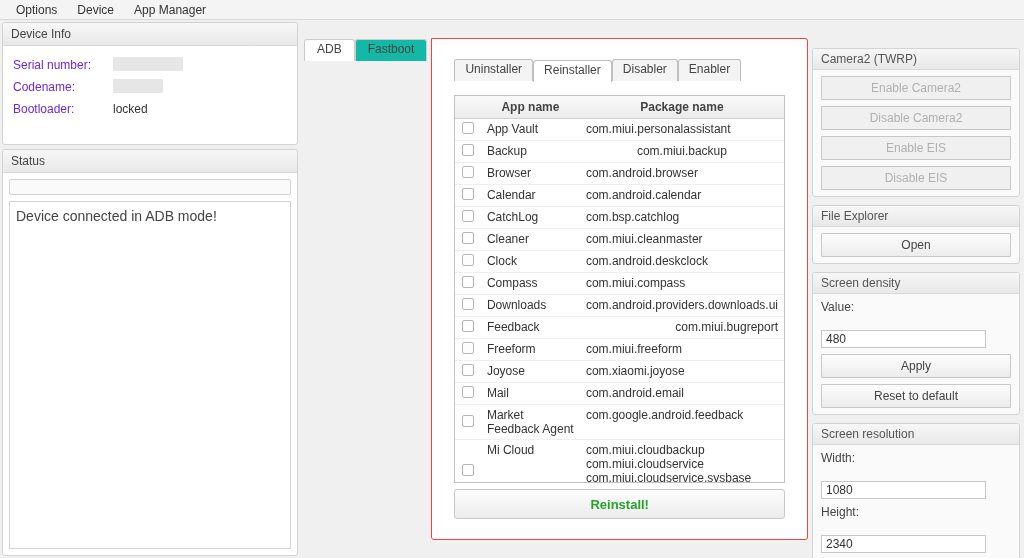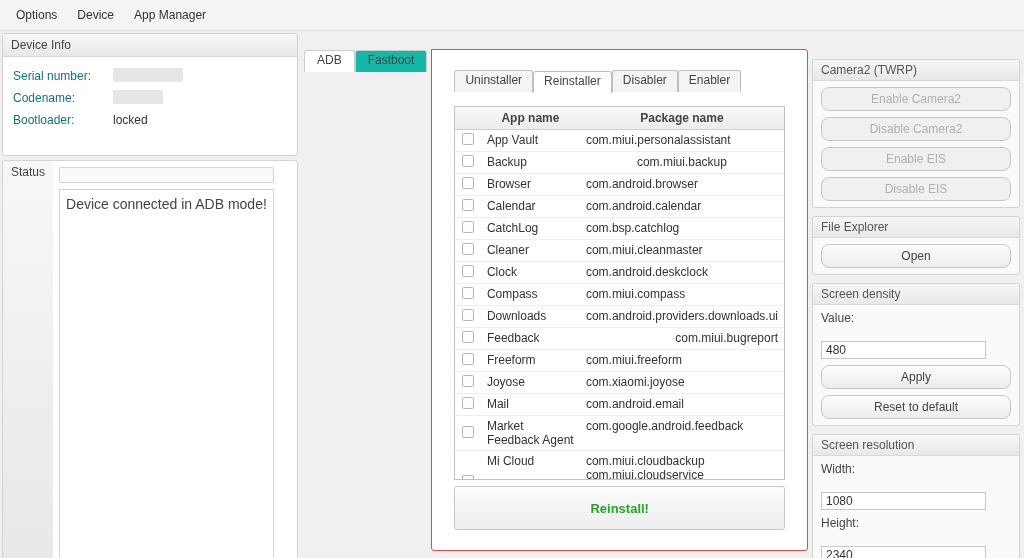--- a/index.html
+++ b/index.html
@@ -1,25 +1,25 @@
 <!DOCTYPE html>
 <html><head>
 <meta charset="utf-8">
 <style>
   * { box-sizing: border-box; font-family: "Segoe UI", Tahoma, Arial, sans-serif; font-size: 12px; }
   html, body { margin: 0; padding: 0; background: #f0f0f0; width: 1024px; height: 558px; overflow: hidden; color: #333; }
-  .menubar { background: #f4f4f4; border-bottom: 1px solid #d8d8d8; height: 20px; display: flex; align-items: center; padding: 15px 6px; font-size: 11px; }
+  .menubar { background: #f4f4f4; border-bottom: 1px solid #d8d8d8; height: 20px; display: flex; align-items: center; padding: 4px 6px; font-size: 11px; }
   .menubar span { padding: 2px 10px; cursor: default; }
   .body-row { display: flex; height: calc(558px - 20px); }
   .left-col { width: 300px; display: flex; flex-direction: column; }
   .panel { border: 1px solid #d3d3d3; background: #fff; margin: 2px; border-radius: 3px; }
   .panel-header { background: linear-gradient(#f7f7f7,#e8e8e8); border-bottom: 1px solid #d8d8d8; padding: 4px 8px; color: #444; font-size: 12px; border-radius: 3px 3px 0 0; }
   .device-info-body { padding: 8px 10px; }
   .info-row { display: flex; align-items: center; height: 22px; font-size: 12px; }
-  .info-label { width: 100px; color: #0f766e; }
+  .info-label { width: 100px; color: #6d28d9; }
   .info-value { flex: 1; }
   .placeholder-bar { display: inline-block; background: #e6e6e6; height: 14px; width: 70px; border-radius: 1px; }
   .status-body { padding: 6px; display: flex; flex-direction: column; gap: 6px; height: 100%; }
   .progress { height: 16px; border: 1px solid #d3d3d3; border-radius: 2px; background: #fafafa; }
   .log-box { flex: 1; border: 1px solid #d3d3d3; background: #fff; padding: 6px; font-size: 14px; color: #444; overflow: auto; }
   .mid-col { flex: 1; display: flex; flex-direction: row; margin: 18px 0; }
   .tabs { display: flex; height: 22px; margin-left: 4px; }
   .tab { background: #14b8a6; border: 1px solid #ccc; border-bottom: none; padding: 2px 12px; border-radius: 3px 3px 0 0; color: #444; position: relative; top: 1px; }
   .tab.active { background: #fff; z-index: 2; }
   .tab-page { flex: 1; border: 1px solid #ef4444; background: #fff; margin: 0 4px 0 4px; border-radius: 0 3px 3px 3px; display: flex; flex-direction: column; padding: 20px 22px; overflow: hidden; }
@@ -27,26 +27,26 @@
   .subtab { border: 1px solid #bfbfbf; border-bottom: none; padding: 2px 10px; background: #f4f4f4; border-radius: 3px 3px 0 0; color: #444; }
   .subtab.active { background: #fff; position: relative; top: 1px; }
   .table-wrap { flex: 1; border: 1px solid #c2c2c2; overflow: auto; }
   table.apps { width: 100%; border-collapse: collapse; }
   table.apps thead th { position: sticky; top: 0; background: linear-gradient(#f9f9f9,#ececec); border-bottom: 1px solid #cfcfcf; padding: 4px 6px; text-align: center; font-weight: 600; color: #444; }
   table.apps th.col-check { width: 30px; }
   table.apps th.col-app { width: 180px; }
   table.apps td { border-bottom: 1px solid #efefef; padding: 3px 6px; color: #333; vertical-align: top; }
   table.apps td.check { text-align: center; vertical-align: middle; }
   table.apps td.check span { display: inline-block; width: 12px; height: 12px; border: 1px solid #b5b5b5; border-radius: 2px; background: #fdfdfd; }
-  .main-action { height: 44px; margin-top: 6px; border: 1px solid #c7c7c7; background: linear-gradient(#fdfdfd,#ececec); border-radius: 3px; display: flex; align-items: center; justify-content: center; color: #27a327; font-weight: 600; font-size: 13px; cursor: default; }
+  .main-action { height: 30px; margin-top: 6px; border: 1px solid #c7c7c7; background: linear-gradient(#fdfdfd,#ececec); border-radius: 3px; display: flex; align-items: center; justify-content: center; color: #27a327; font-weight: 600; font-size: 13px; cursor: default; }
   .right-col { width: 212px; display: flex; flex-direction: column; padding: 2px 4px 2px 0; }
   .group { border: 1px solid #d3d3d3; border-radius: 3px; background: #fafafa; margin-bottom: 8px; }
   .group-header { background: linear-gradient(#f7f7f7,#e8e8e8); border-bottom: 1px solid #d8d8d8; padding: 3px 8px; color: #555; border-radius: 3px 3px 0 0; }
   .group-body { padding: 6px 8px; display: flex; flex-direction: column; gap: 6px; }
-  .btn { height: 24px; border: 1px solid #c7c7c7; background: linear-gradient(#fdfdfd,#ececec); border-radius: 8px; display: flex; align-items: center; justify-content: center; color: #444; cursor: default; }
+  .btn { height: 24px; border: 1px solid #c7c7c7; background: linear-gradient(#fdfdfd,#ececec); border-radius: 1px; display: flex; align-items: center; justify-content: center; color: #444; cursor: default; }
   .btn.disabled { color: #b0b0b0; background: #f0f0f0; }
   .field-row { display: flex; align-items: flex-start; gap: 16px; flex-direction: column; }
   .field-row label { width: 48px; color: #444; }
   .field-row input { flex: 1; height: 20px; border: 1px solid #c7c7c7; padding: 1px 4px; font-size: 12px; color: #333; background: #fff; }
   .right-col .group:first-child { margin-top: 26px; }
 </style>
 </head>
 <body>
 
 <div class="menubar">
@@ -70,21 +70,21 @@
           <div class="info-value"><span class="placeholder-bar" style="width:50px"></span></div>
         </div>
         <div class="info-row">
           <div class="info-label">Bootloader:</div>
           <div class="info-value">locked</div>
         </div>
         <div style="height:16px"></div>
       </div>
     </div>
 
-    <div class="panel" style="flex:1; display:flex; flex-direction:row;">
+    <div class="panel" style="flex:1; display:flex; flex-direction:column;justify-content:center;">
       <div class="panel-header">Status</div>
       <div class="status-body">
         <div class="progress"></div>
         <div class="log-box">Device connected in ADB mode!</div>
       </div>
     </div>
   </div>
 
   <div class="mid-col">
     <div class="tabs">

